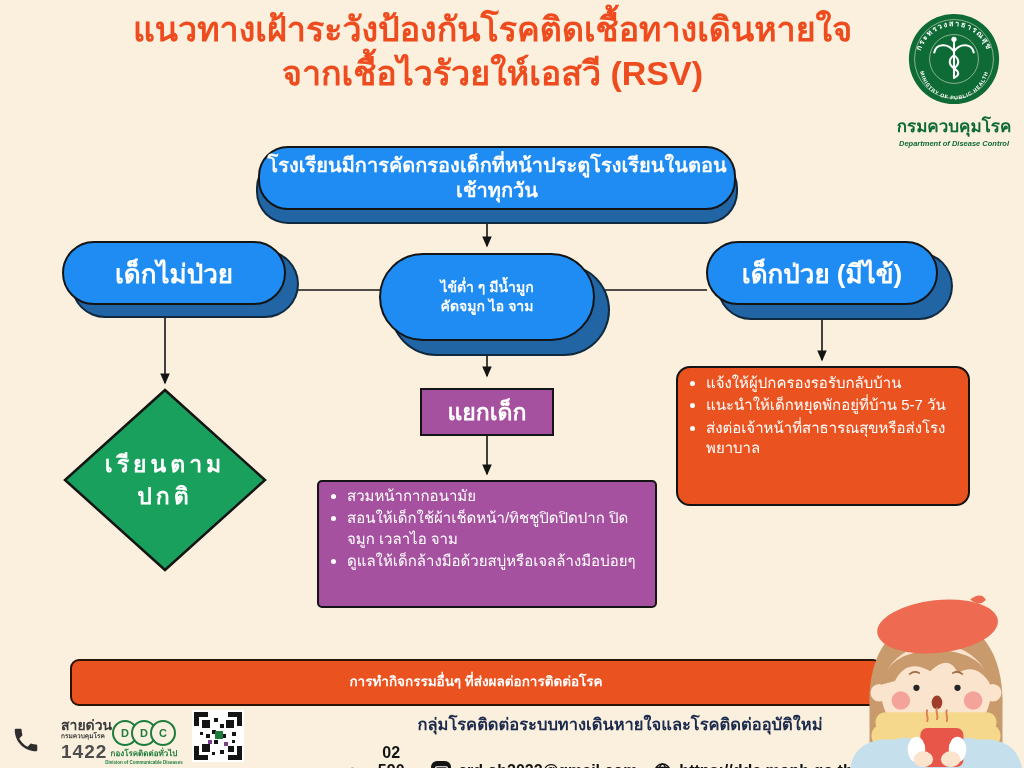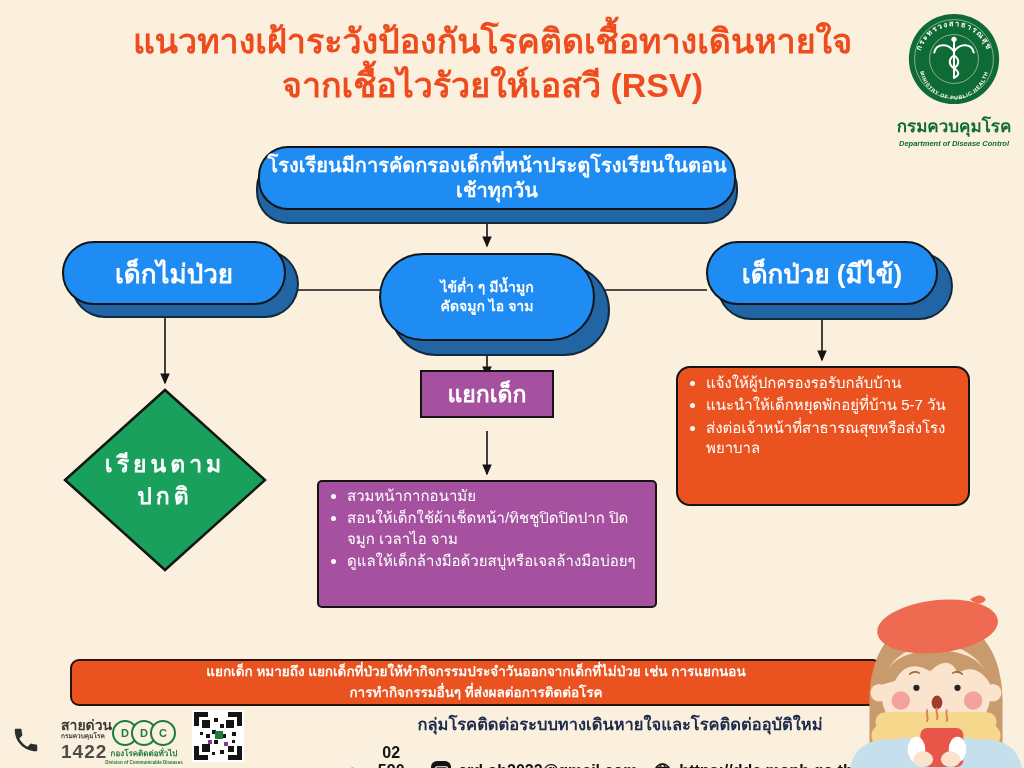--- a/index.html
+++ b/index.html
@@ -1,19 +1,19 @@
 <!DOCTYPE html>
 <html><head>
 <meta charset="utf-8">
 <style>
   html,body{margin:0;padding:0;}
   .canvas{position:relative;width:1024px;height:768px;background:#FAF0DD;overflow:hidden;
           font-family:"Liberation Sans","DejaVu Sans",sans-serif;}
   
-  .title{position:absolute;top:20px;left:0;width:985px;text-align:center;
+  .title{position:absolute;top:8px;left:0;width:985px;text-align:center;
          color:#EE4B1E;font-weight:800;font-size:34px;line-height:1.28;}
   .moph{position:absolute;top:12px;right:12px;width:116px;text-align:center;}
   .moph .dept-th{color:#0F6B35;font-weight:800;font-size:17px;margin-top:2px;}
   .moph .dept-en{color:#0F6B35;font-weight:700;font-size:7.5px;font-style:italic;}
   
   .flow-svg{position:absolute;left:0;top:0;z-index:0;pointer-events:none;}
   .shape{position:absolute;z-index:1;display:flex;align-items:center;justify-content:center;
          text-align:center;color:#fff;font-weight:700;box-sizing:border-box;}
   .blue{background:#1E8CF2;border:2px solid #141414;}
   .start-box{left:258px;top:146px;width:478px;height:64px;border-radius:30px;
@@ -21,21 +21,21 @@
   .pill-left{left:62px;top:241px;width:224px;height:64px;border-radius:32px;font-size:26px;
              box-shadow:11px 11px 0 #2165A5,11px 11px 0 2px #10293f;}
   .pill-mid{left:379px;top:253px;width:216px;height:88px;border-radius:44px;font-size:14px;
             line-height:1.35;box-shadow:13px 13px 0 #2165A5,13px 13px 0 2px #10293f;}
   .pill-right{left:706px;top:241px;width:232px;height:64px;border-radius:32px;font-size:26px;
               box-shadow:13px 13px 0 #2165A5,13px 13px 0 2px #10293f;}
   .diamond-wrap{position:absolute;left:63px;top:388px;width:204px;height:184px;z-index:1;}
   .diamond-label{position:absolute;left:0;top:0;width:100%;height:100%;display:flex;flex-direction:column;
                  align-items:center;justify-content:center;color:#fff;font-weight:700;font-size:23px;
                  letter-spacing:4px;line-height:1.4;}
-  .separate-box{left:420px;top:370px;width:134px;height:48px;background:#A6519F;
+  .separate-box{left:420px;top:388px;width:134px;height:48px;background:#A6519F;
                 border:2.5px solid #141414;font-size:23px;}
   .bullet-box{position:absolute;z-index:1;background:#A6519F;border:2.5px solid #141414;
               color:#fff;box-sizing:border-box;font-size:15px;line-height:1.35;}
   .details-box{left:317px;top:480px;width:340px;height:128px;border-radius:5px;padding:4px 10px 10px 4px;}
   .advice-box{left:676px;top:366px;width:294px;height:140px;border-radius:14px;background:#EA5320;
               padding:5px 8px 10px 4px;}
   .bullet-box ul{margin:0;padding-left:24px;}
   .bullet-box li{margin-bottom:2px;}
   
   .note-banner{position:absolute;left:70px;top:659px;width:812px;height:47px;z-index:2;background:#EA5320;
@@ -163,21 +163,20 @@
 
   <div class="bullet-box advice-box">
     <ul>
       <li>แจ้งให้ผู้ปกครองรอรับกลับบ้าน</li>
       <li>แนะนำให้เด็กหยุดพักอยู่ที่บ้าน 5-7 วัน</li>
       <li>ส่งต่อเจ้าหน้าที่สาธารณสุขหรือส่งโรงพยาบาล</li>
     </ul>
   </div>
 
   <div class="note-banner">
-    <div>แยกเด็ก หมายถึง แยกเด็กที่ป่วยให้ทำกิจกรรมประจำวันออกจากเด็กที่ไม่ป่วย เช่น การแยกนอน</div>
     <div>การทำกิจกรรมอื่นๆ ที่ส่งผลต่อการติดต่อโรค</div>
   </div>
 
   <div class="hotline">
     <svg width="30" height="30" viewBox="0 0 24 24">
       <path fill="#2e2e2e" d="M6.62 10.79c1.44 2.83 3.76 5.14 6.59 6.59l2.2-2.2c.27-.27.67-.36 1.02-.24 1.12.37 2.33.57 3.57.57.55 0 1 .45 1 1V20c0 .55-.45 1-1 1-9.39 0-17-7.61-17-17 0-.55.45-1 1-1h3.5c.55 0 1 .45 1 1 0 1.25.2 2.45.57 3.57.11.35.03.74-.25 1.02l-2.2 2.2z"></path>
     </svg>
     <div class="col">
       <span class="l1">สายด่วน</span>
       <span class="l2">กรมควบคุมโรค</span>

